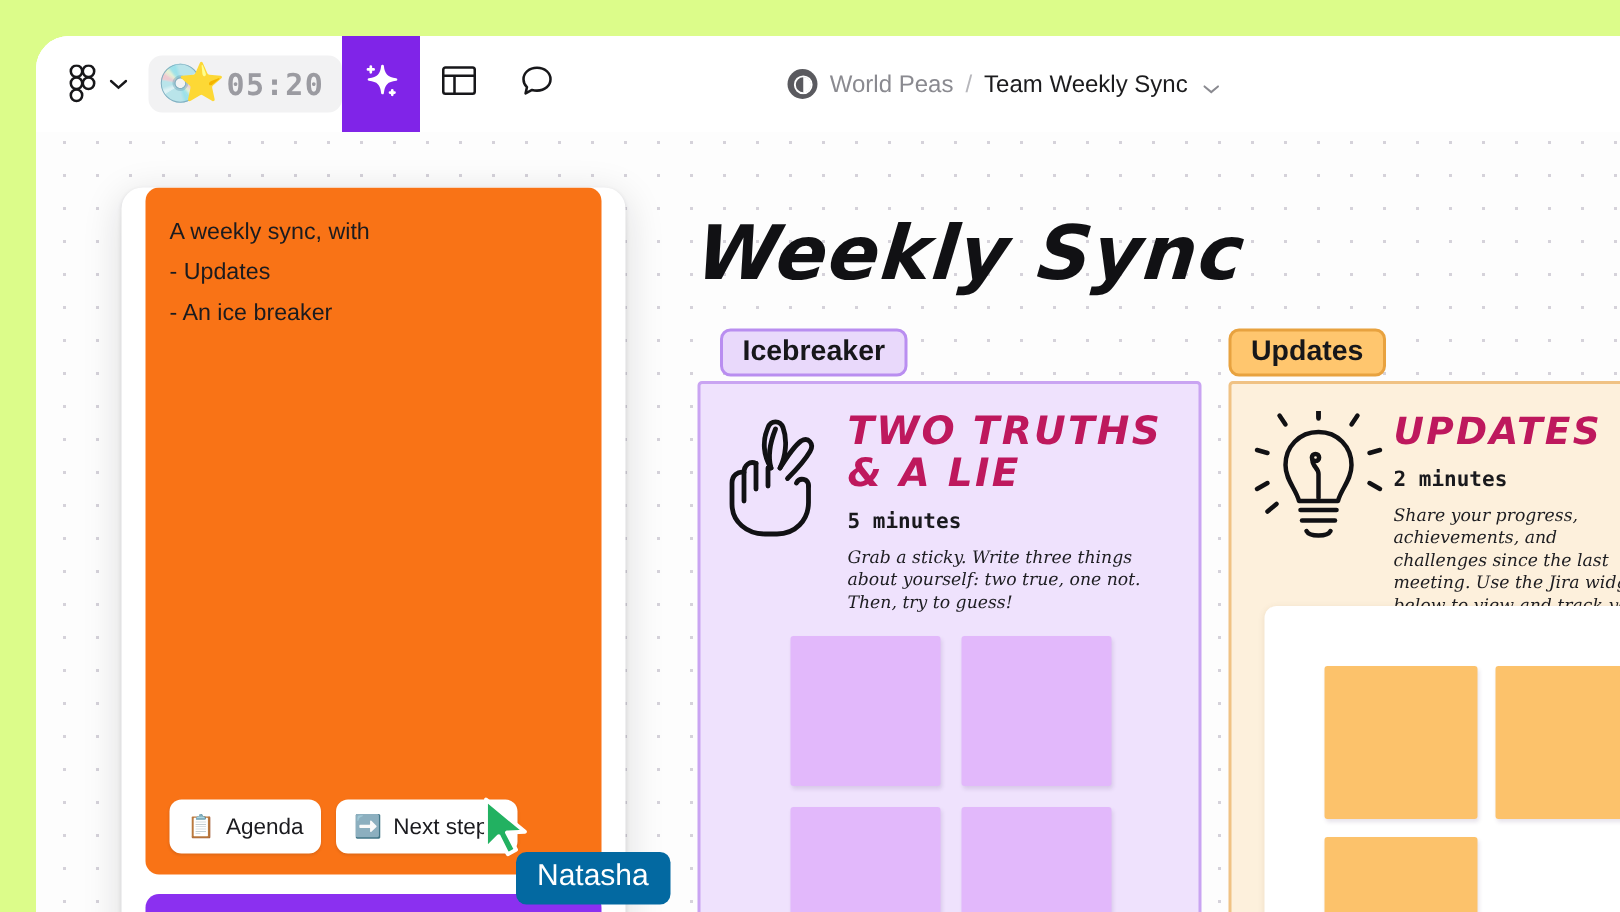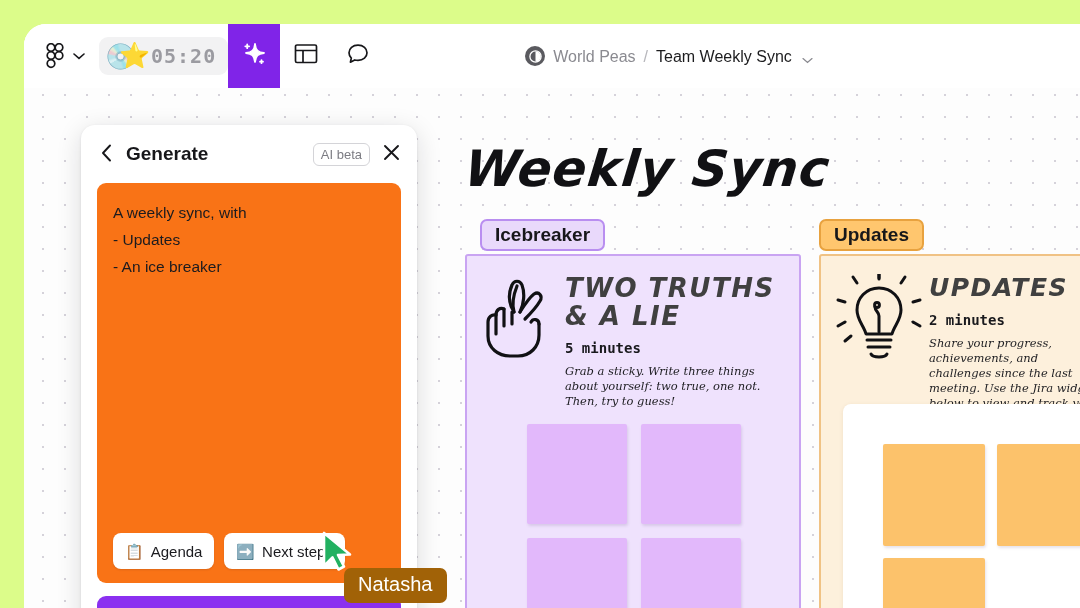--- a/index.html
+++ b/index.html
@@ -203,21 +203,21 @@
   }
   .card-illus { flex: none; }
 
   .card-heading {
     font-family: "DejaVu Sans", sans-serif;
     font-weight: 700;
     font-style: italic;
     font-size: 26px;
     line-height: 28px;
     letter-spacing: 1.5px;
-    color: #404040;
+    color: #be185d;
     white-space: pre-line;
   }
   #card-updates .card-heading { font-size: 25px; }
 
   .card-duration {
     font-family: "DejaVu Sans Mono", monospace;
     font-weight: 700;
     font-size: 14px;
     color: #19191d;
     margin-top: 10px;
@@ -374,21 +374,21 @@
   
   #collab-cursor {
     position: absolute;
     left: 296px; top: 506px;
     z-index: 60;
     pointer-events: none;
   }
   #cursor-name {
     position: absolute;
     left: 320px; top: 544px;
-    background: #a16207;
+    background: #0369a1;
     color: #ffffff;
     font-size: 20px;
     font-weight: 400;
     padding: 5px 14px 7px 14px;
     border-radius: 7px;
     z-index: 60;
   }
 </style>
 </head>
 <body>
@@ -539,34 +539,20 @@
         <span class="bc-caret">
           <svg width="11" height="7" viewBox="0 0 11 7" fill="none" stroke="#8a8a90" stroke-width="1.3" stroke-linecap="round">
             <path d="M1 1.6 L5.5 5.4 L10 1.6"></path>
           </svg>
         </span>
       </div>
     </div>
   </div>
 
   <div id="ai-panel">
-    <div id="ai-panel-header">
-      <span id="back-chevron">
-        <svg width="11" height="18" viewBox="0 0 11 18" fill="none" stroke="#17171a" stroke-width="1.9" stroke-linecap="round" stroke-linejoin="round">
-          <path d="M9 1.5 L2 9 L9 16.5"></path>
-        </svg>
-      </span>
-      <span id="panel-title">Generate</span>
-      <span id="ai-beta-badge">AI beta</span>
-      <span id="close-icon">
-        <svg width="17" height="17" viewBox="0 0 17 17" fill="none" stroke="#17171a" stroke-width="1.9" stroke-linecap="round">
-          <path d="M2 2 L15 15 M15 2 L2 15"></path>
-        </svg>
-      </span>
-    </div>
 
     <div id="prompt-area">
       <div class="prompt-line">A weekly sync, with</div>
       <div class="prompt-line">- Updates</div>
       <div class="prompt-line">- An ice breaker</div>
 
       <div id="prompt-chips">
         <div class="chip">
           <span class="chip-emoji">📋</span>
           <span>Agenda</span>

